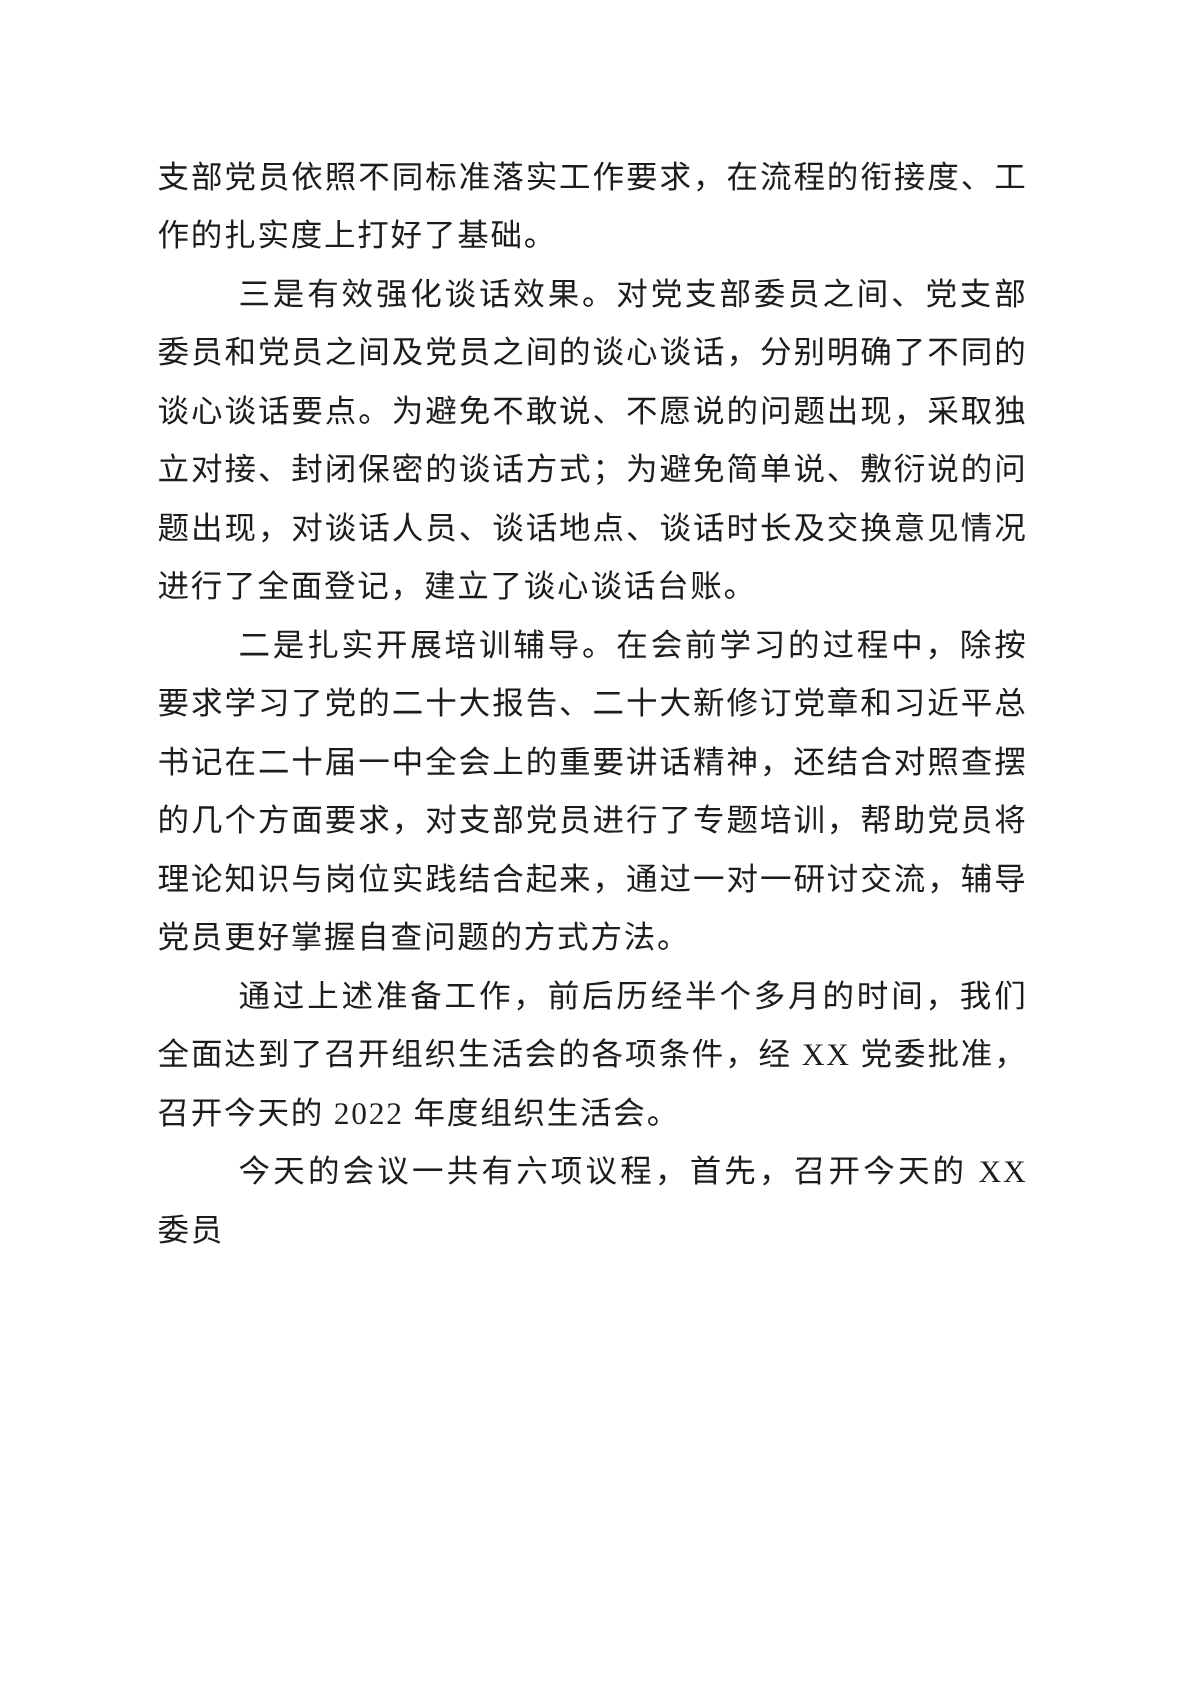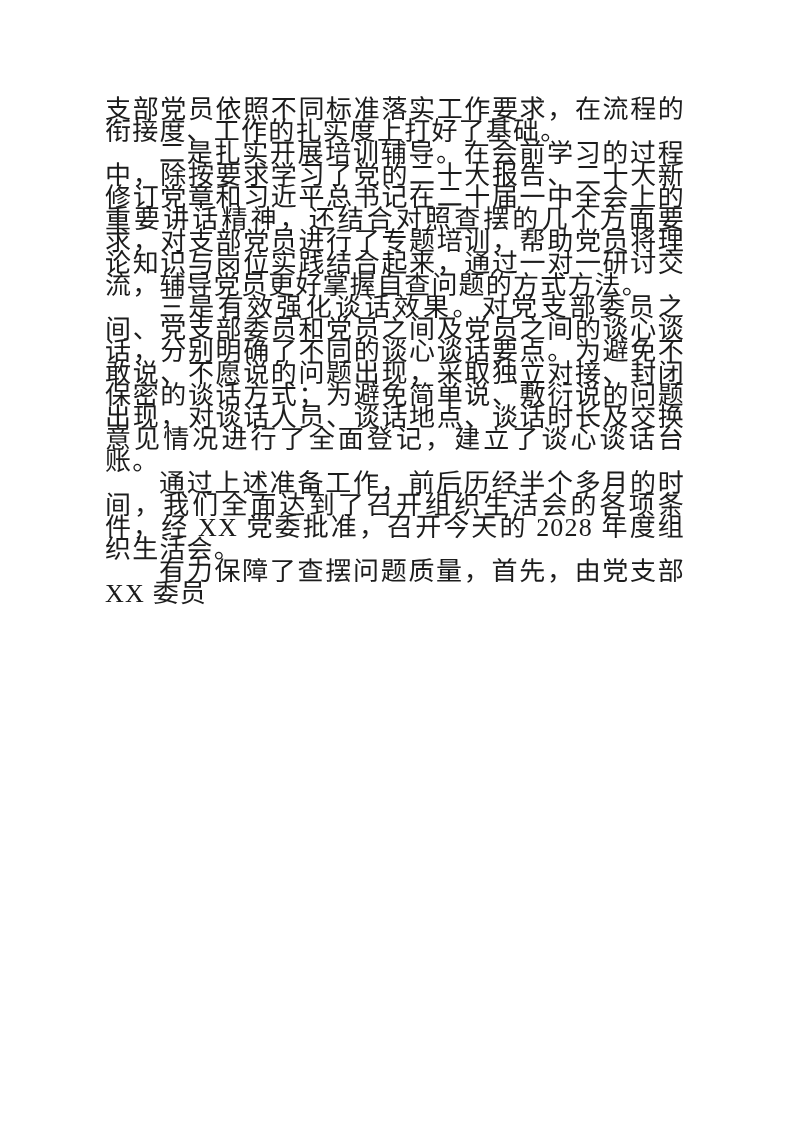--- a/index.html
+++ b/index.html
@@ -12,39 +12,39 @@
     width: 793px;
     height: 1122px;
     margin: 0 auto;
     background: #ffffff;
     overflow: hidden;
     box-sizing: border-box;
     padding: 99px 108px 0 105px;
   }
   .doc-body {
     font-family: "Liberation Serif", "DejaVu Serif", serif;
-    font-size: 26px;
-    line-height: 22px;
+    font-size: 21px;
+    line-height: 39px;
     color: #1c1c1c;
     text-align: justify;
     text-justify: inter-character;
     letter-spacing: 1.2px;
   }
   .doc-body p {
     margin: 0;
     padding: 0;
   }
   .doc-body p.indent {
     text-indent: 54px;
   }
 </style>
 </head>
 <body>
 
 <div class="page">
   <div class="doc-body" style="color: rgb(28, 28, 28);">
       <p>支部党员依照不同标准落实工作要求，在流程的衔接度、工作的扎实度上打好了基础。</p>
+      <p class="indent">三是有效强化谈话效果。对党支部委员之间、党支部委员和党员之间及党员之间的谈心谈话，分别明确了不同的谈心谈话要点。为避免不敢说、不愿说的问题出现，采取独立对接、封闭保密的谈话方式；为避免简单说、敷衍说的问题出现，对谈话人员、谈话地点、谈话时长及交换意见情况进行了全面登记，建立了谈心谈话台账。</p>
       <p class="indent">二是扎实开展培训辅导。在会前学习的过程中，除按要求学习了党的二十大报告、二十大新修订党章和习近平总书记在二十届一中全会上的重要讲话精神，还结合对照查摆的几个方面要求，对支部党员进行了专题培训，帮助党员将理论知识与岗位实践结合起来，通过一对一研讨交流，辅导党员更好掌握自查问题的方式方法。</p>
-      <p class="indent">三是有效强化谈话效果。对党支部委员之间、党支部委员和党员之间及党员之间的谈心谈话，分别明确了不同的谈心谈话要点。为避免不敢说、不愿说的问题出现，采取独立对接、封闭保密的谈话方式；为避免简单说、敷衍说的问题出现，对谈话人员、谈话地点、谈话时长及交换意见情况进行了全面登记，建立了谈心谈话台账。</p>
-      <p class="indent">通过上述准备工作，前后历经半个多月的时间，我们全面达到了召开组织生活会的各项条件，经 XX 党委批准，召开今天的 2028 年度组织生活会。</p>
-      <p class="indent">有力保障了查摆问题质量，首先，由党支部 XX 委员</p>
+      <p class="indent">通过上述准备工作，前后历经半个多月的时间，我们全面达到了召开组织生活会的各项条件，经 XX 党委批准，召开今天的 2022 年度组织生活会。</p>
+      <p class="indent">今天的会议一共有六项议程，首先，召开今天的 XX 委员</p>
     </div>
 </div>
 
 </body></html>

